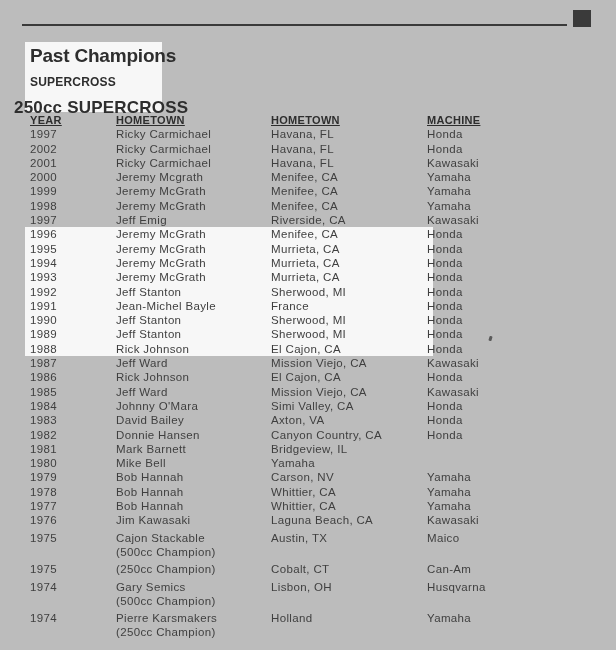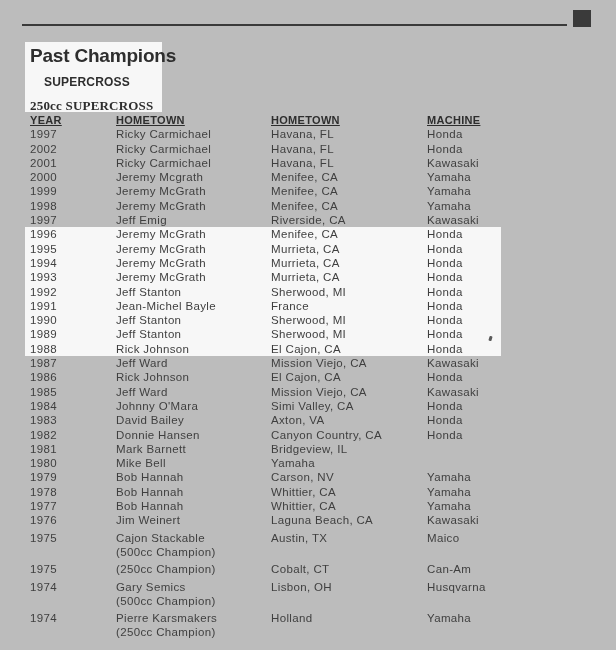--- a/index.html
+++ b/index.html
@@ -34,28 +34,28 @@
     position:absolute;left:25px;top:42px;
     width:137px;height:70px;
     background:var(--panel);
   }
   .page-title{
     position:absolute;left:30px;top:45px;
     font-size:19px;font-weight:bold;color:var(--heading);
     letter-spacing:-0.2px;white-space:nowrap;
   }
   .page-subtitle{
-    position:absolute;left:44px;top:75px;
+    position:absolute;left:30px;top:75px;
     font-size:12px;font-weight:bold;color:var(--heading);
     letter-spacing:0.2px;white-space:nowrap;
   }
   .section-title{
-    position:absolute;left:30px;top:98px;
-    font-size:13px;font-weight:bold;color:var(--heading);
-    letter-spacing:0.2px;white-space:nowrap;font-family:Liberation Serif, serif;
+    position:absolute;left:14px;top:98px;
+    font-size:17px;font-weight:bold;color:var(--heading);
+    letter-spacing:0.2px;white-space:nowrap;
   }
   .table{
     position:absolute;left:25px;top:113px;width:540px;
   }
   .trow{
     display:grid;
     grid-template-columns:86px 155px 156px auto;
     padding-left:5px;
     height:14.3px;
     line-height:14.3px;
@@ -66,21 +66,21 @@
   .trow span{overflow:visible;}
   .trow.header{
     font-weight:bold;
     font-size:11px;
     color:var(--heading);
     letter-spacing:0.3px;
     text-decoration:underline;
   }
   .trow.hl{
     background:var(--panel);
-    width:476px;
+    width:408px;
   }
   .trow.multi{
     height:auto;
     margin-top:3px;
   }
   .trow.multi .cell-champion div{line-height:14.3px;}
   .speck{
     position:absolute;left:489px;top:336px;
     width:3px;height:5px;
     background:#5a5a5a;
@@ -318,21 +318,21 @@
           <span>1977</span>
           <span class="cell-champion">
             <div>Bob Hannah</div>
           </span>
           <span>Whittier, CA</span>
           <span>Yamaha</span>
         </div>
         <div class="trow">
           <span>1976</span>
           <span class="cell-champion">
-            <div>Jim Weinert</div>
+            <div>Jim Kawasaki</div>
           </span>
           <span>Laguna Beach, CA</span>
           <span>Kawasaki</span>
         </div>
         <div class="trow multi">
           <span>1975</span>
           <span class="cell-champion">
             <div>Cajon Stackable</div>
             <div>(500cc Champion)</div>
           </span>

